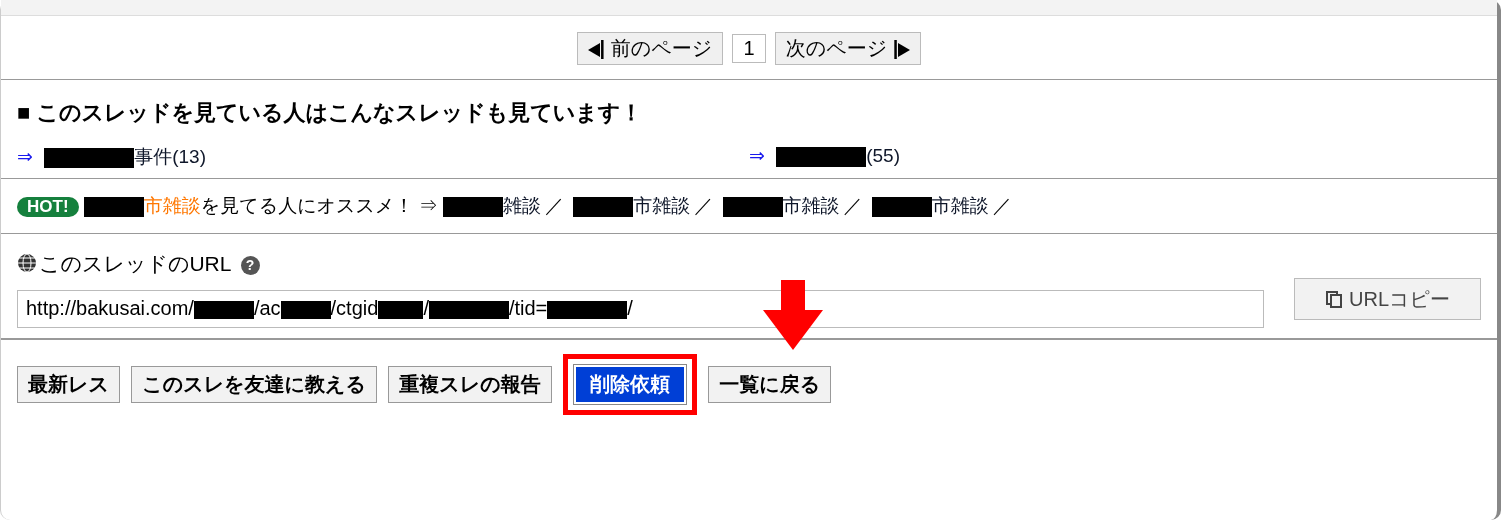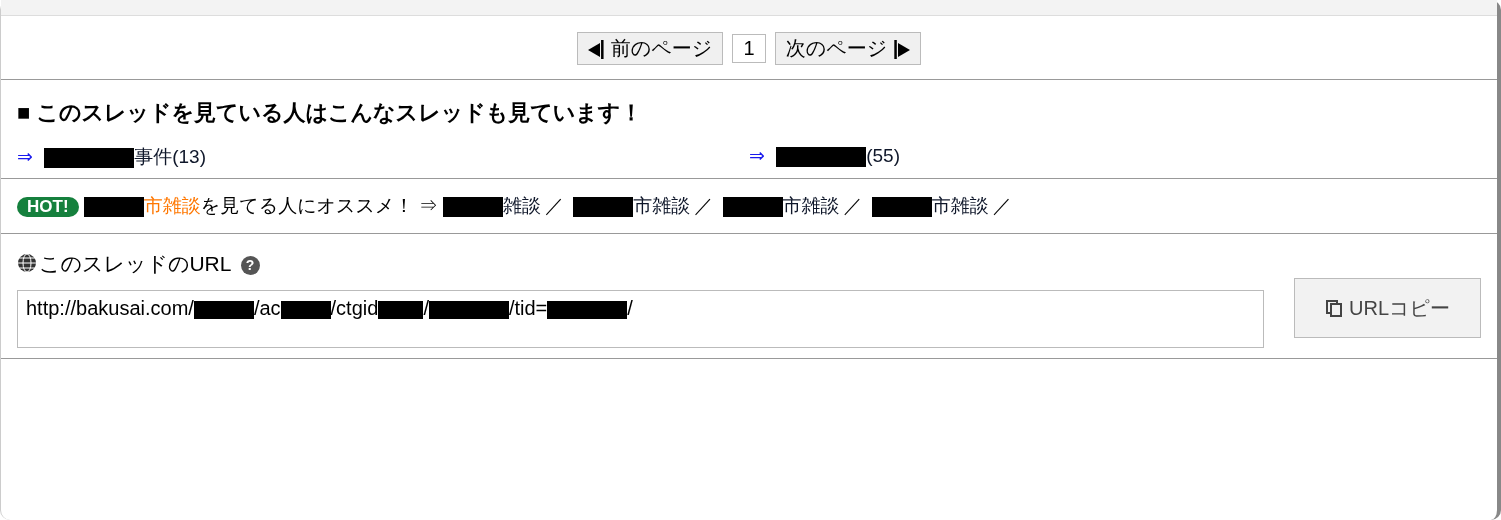--- a/index.html
+++ b/index.html
@@ -124,32 +124,32 @@
     color: #fff;
     font-size: 14px;
     text-align: center;
     line-height: 19px;
     font-weight: bold;
     vertical-align: middle;
     margin-left: 4px;
   }
   .url-input {
     width: 100%;
-    height: 58px;
+    height: 38px;
     border: 1px solid #bbb;
     font-size: 20px;
     padding: 6px 8px;
     font-family: inherit;
     margin-top: 12px;
   }
   .url-input .redact { height: 18px; vertical-align: middle; }
   .copy-btn {
     background: #f2f2f2;
     border: 1px solid #bbb;
-    height: 60px;
+    height: 42px;
     padding: 0 30px;
     font-size: 20px;
     color: #444;
     cursor: pointer;
     display: inline-flex;
     align-items: center;
     gap: 6px;
     margin-top: 28px;
   }
   .btn-row {
@@ -272,14 +272,28 @@
       <button class="copy-btn">
         <svg width="18" height="18" viewBox="0 0 18 18">
             <rect x="2" y="2" width="10" height="12" fill="none" stroke="#444" stroke-width="2"></rect>
             <rect x="6" y="5" width="10" height="12" fill="#f2f2f2" stroke="#444" stroke-width="2"></rect>
           </svg>
         <span>URLコピー</span>
       </button>
     </div>
   </div>
 
+  <div class="btn-row section no-border" style="border-top:1px solid #999;">
+    <div class="big-arrow">
+      <svg viewBox="0 0 60 70">
+          <polygon points="18,0 42,0 42,30 60,30 30,70 0,30 18,30" fill="#ff0000"></polygon>
+        </svg>
+    </div>
+    <span class="std-btn">最新レス</span>
+    <span class="std-btn">このスレを友達に教える</span>
+    <span class="std-btn">重複スレの報告</span>
+    <span class="delete-wrap">
+      <span class="delete-btn">削除依頼</span>
+    </span>
+    <span class="std-btn">一覧に戻る</span>
+  </div>
 
 </div>
 
 </body></html>

